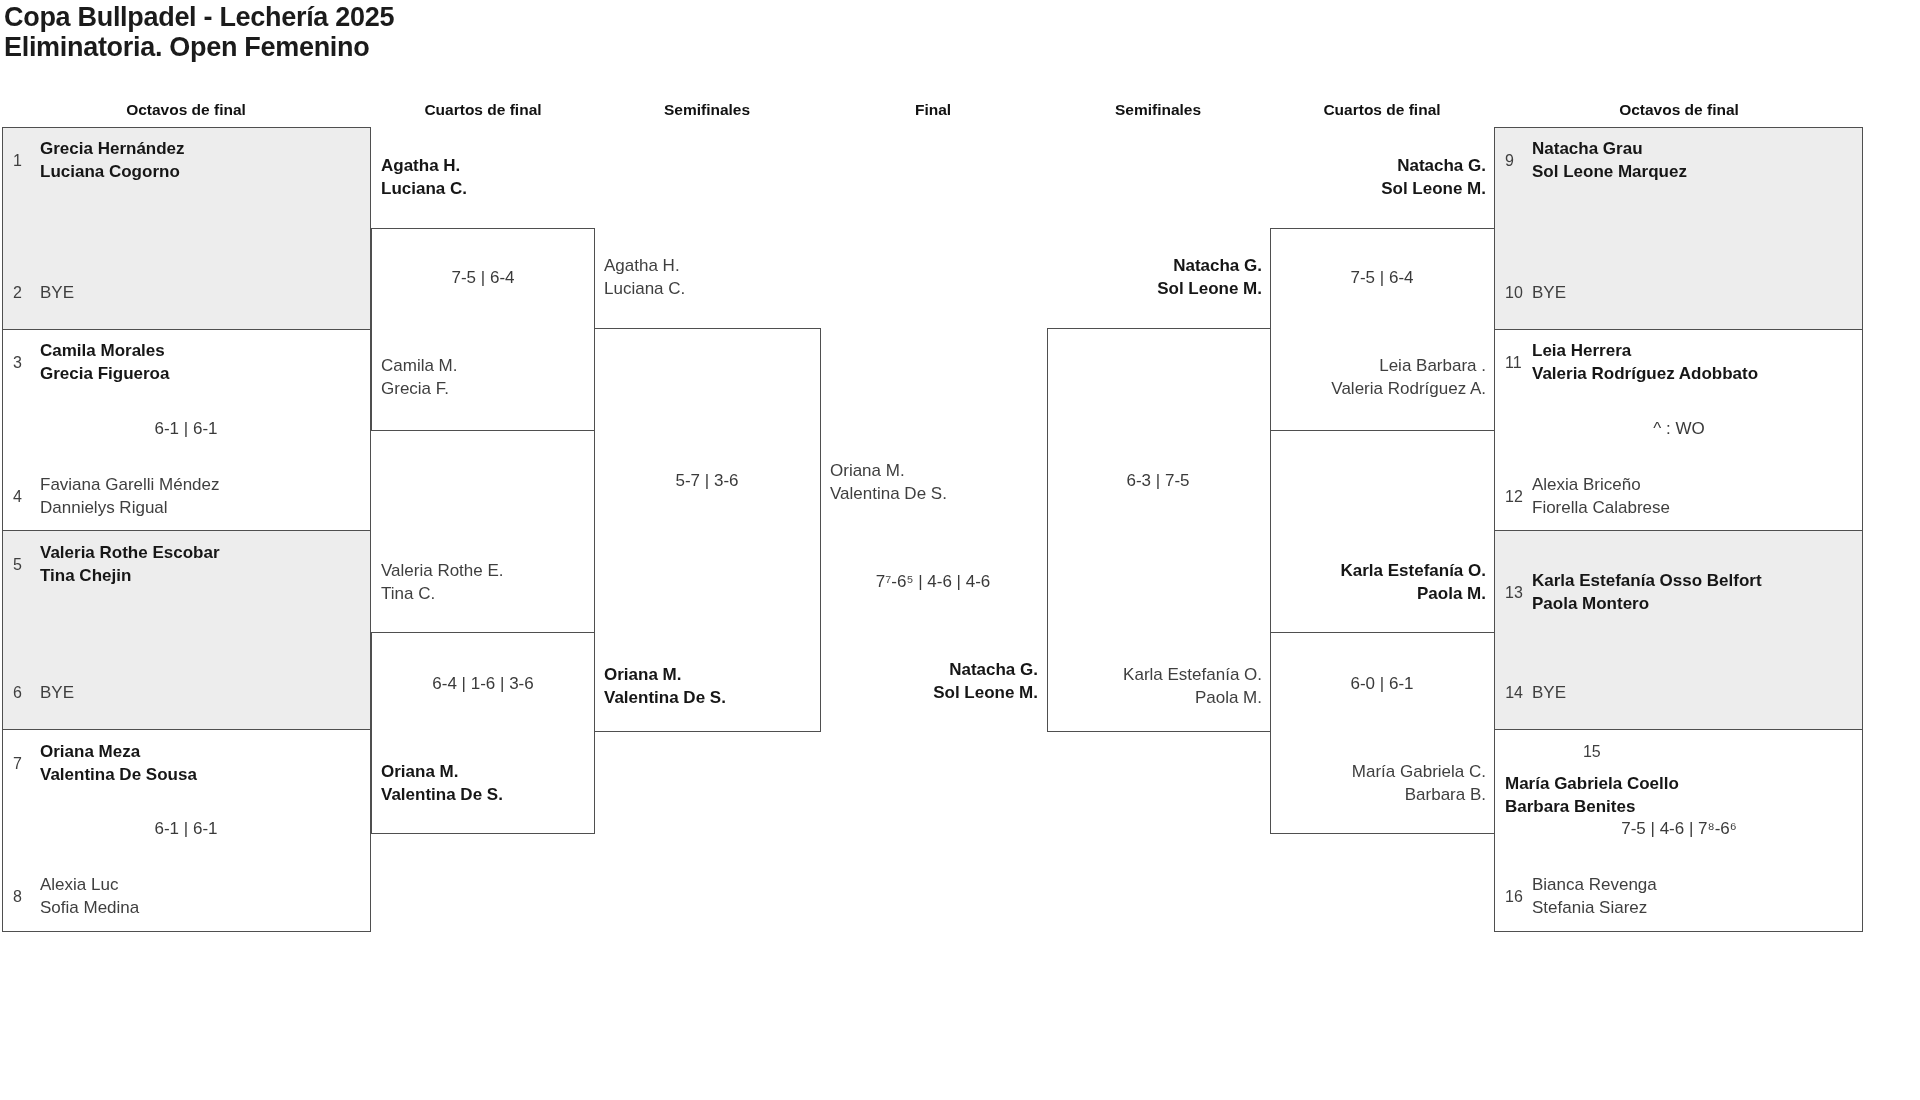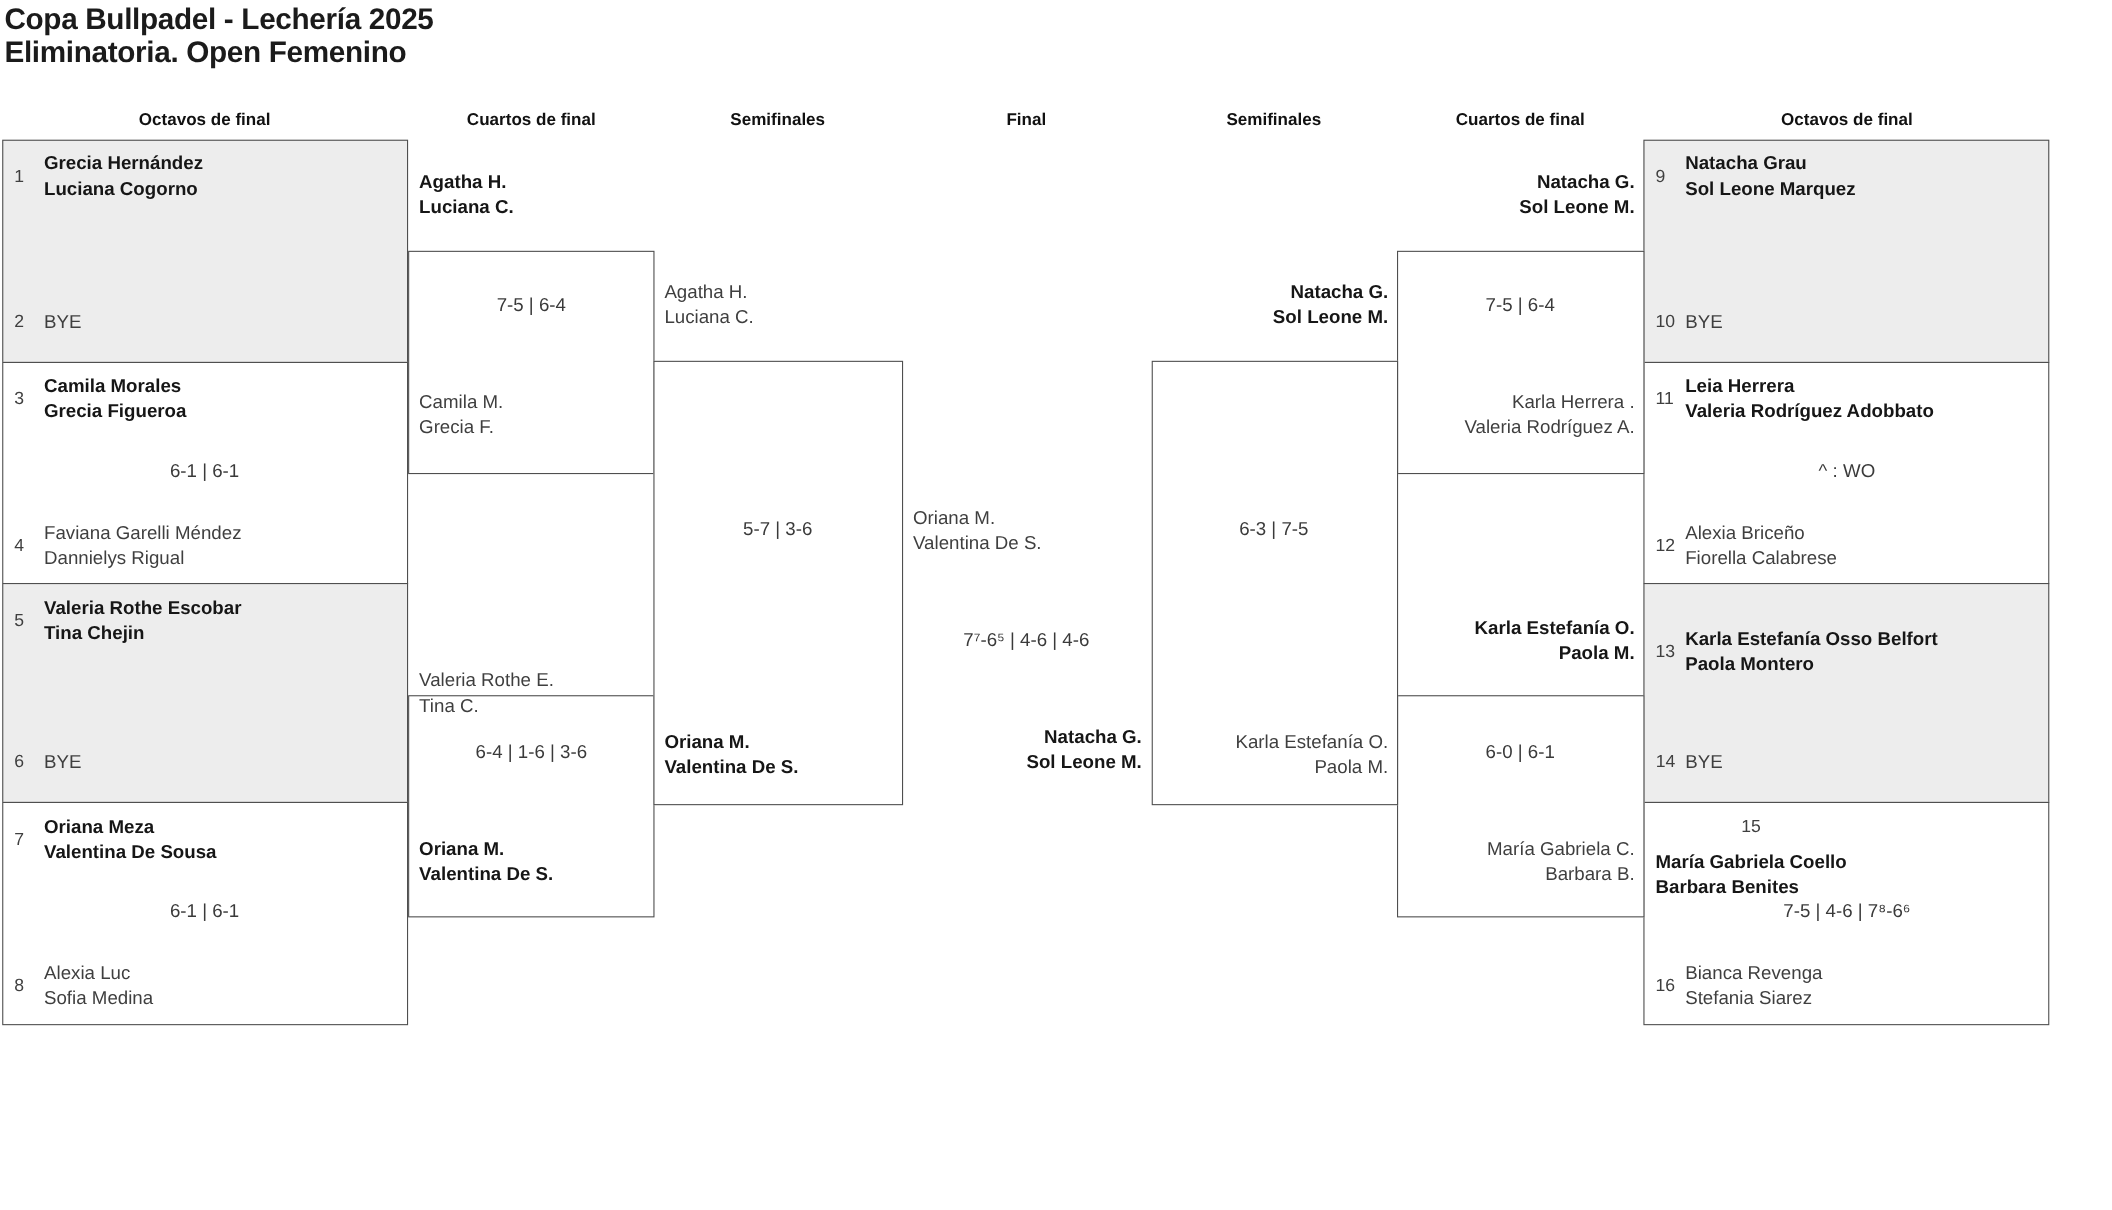--- a/index.html
+++ b/index.html
@@ -126,21 +126,21 @@
   <div class="label bold" style="left:381px;top:154px;">
     <div>Agatha H.</div>
       <div>Luciana C.</div>
   </div>
   <div class="score" style="left:483px;top:268px;">7-5 | 6-4</div>
   <div class="label" style="left:381px;top:354px;">
     <div>Camila M.</div>
       <div>Grecia F.</div>
   </div>
 
-  <div class="label" style="left:381px;top:559px;margin-top:48px;">
+  <div class="label" style="left:381px;top:559px;">
     <div>Valeria Rothe E.</div>
       <div>Tina C.</div>
   </div>
   <div class="score" style="left:483px;top:674px;">6-4 | 1-6 | 3-6</div>
   <div class="label bold" style="left:381px;top:760px;">
     <div>Oriana M.</div>
       <div>Valentina De S.</div>
   </div>
 
   <div class="label" style="left:604px;top:254px;">
@@ -172,21 +172,21 @@
     <div>Karla Estefanía O.</div>
       <div>Paola M.</div>
   </div>
 
   <div class="label bold ral" style="right:434px;top:154px;">
     <div>Natacha G.</div>
       <div>Sol Leone M.</div>
   </div>
   <div class="score" style="left:1382px;top:268px;">7-5 | 6-4</div>
   <div class="label ral" style="right:434px;top:354px;">
-    <div>Karla Herrera .</div>
+    <div>Leia Barbara .</div>
       <div>Valeria Rodríguez A.</div>
   </div>
 
   <div class="label bold ral" style="right:434px;top:559px;">
     <div>Karla Estefanía O.</div>
       <div>Paola M.</div>
   </div>
   <div class="score" style="left:1382px;top:674px;">6-0 | 6-1</div>
   <div class="label ral" style="right:434px;top:760px;">
     <div>María Gabriela C.</div>

